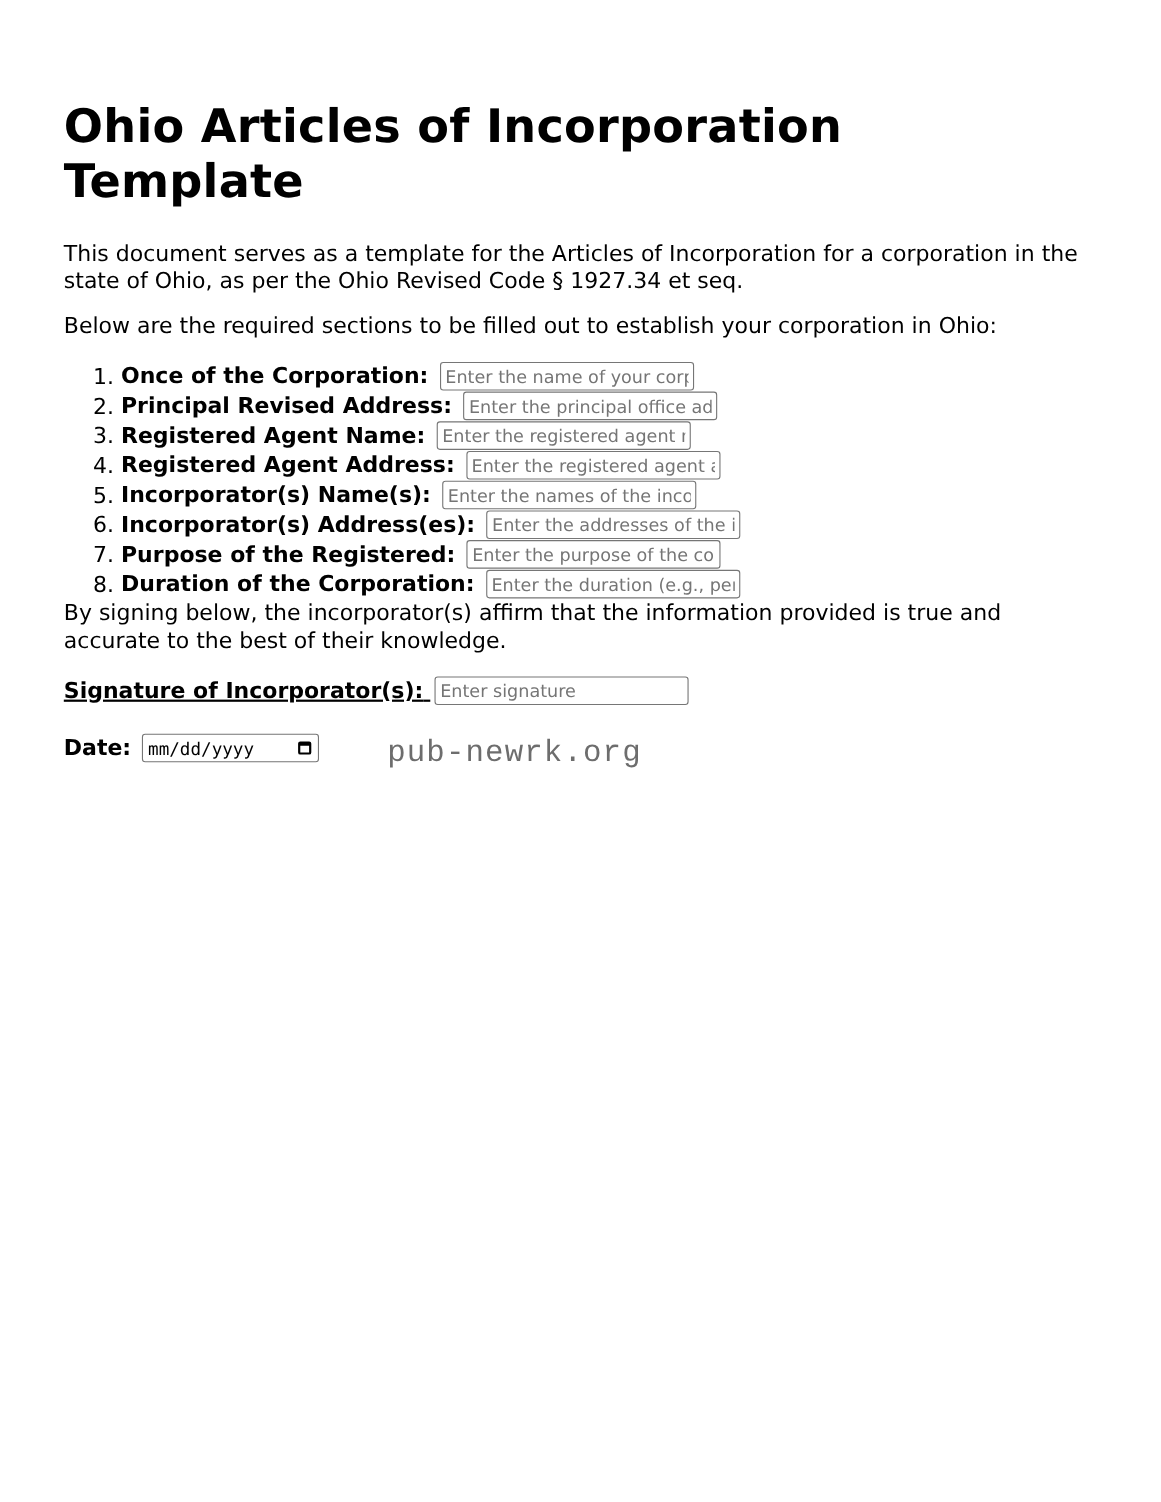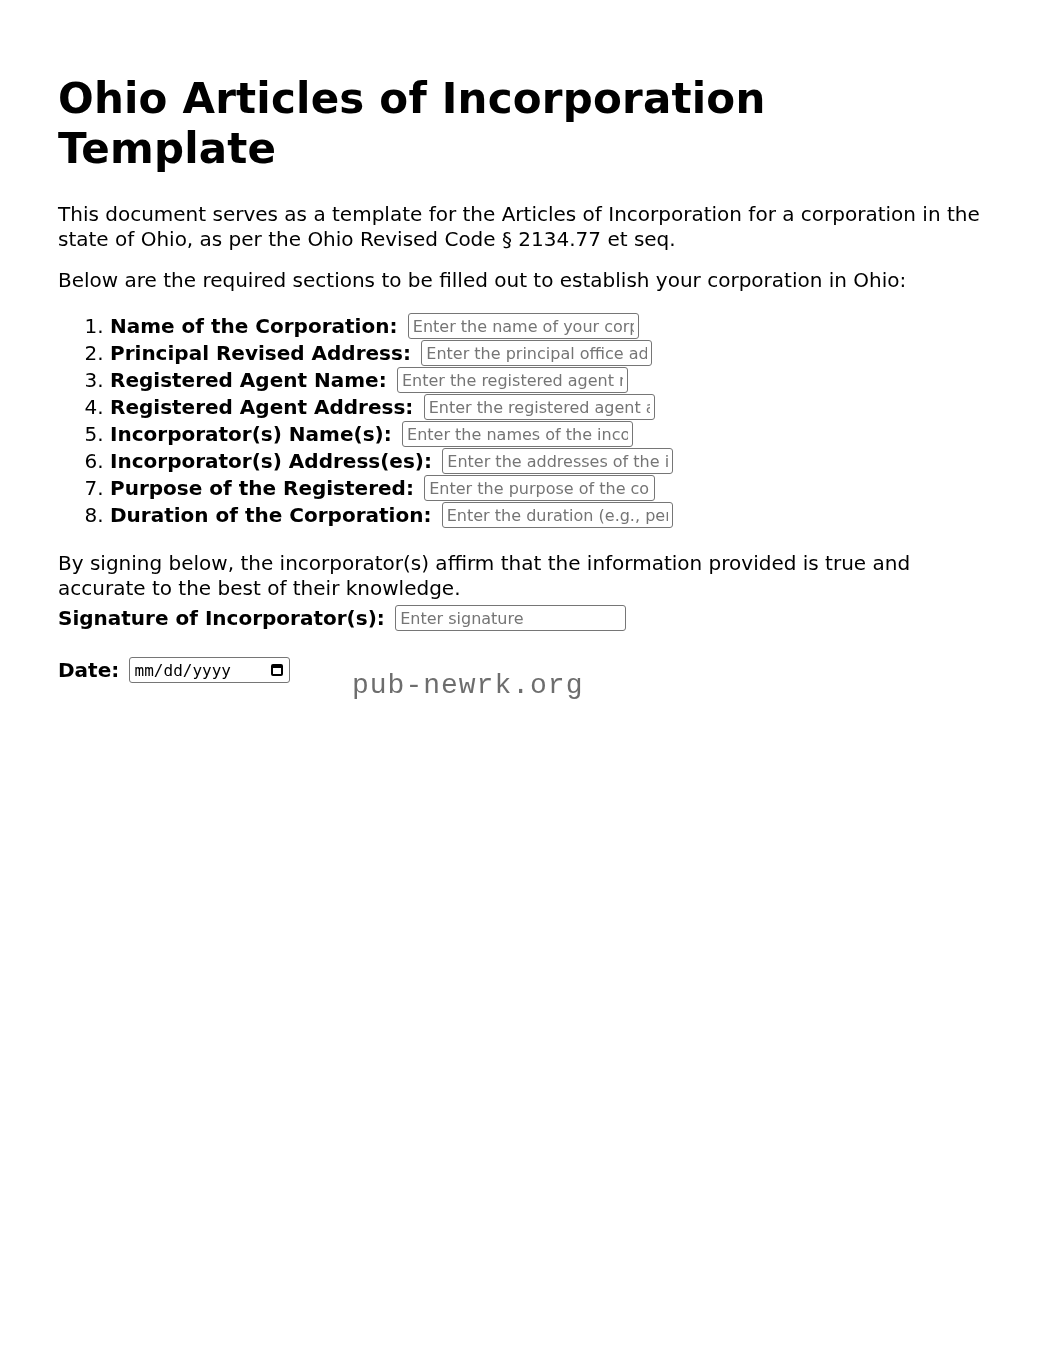--- a/index.html
+++ b/index.html
@@ -13,21 +13,21 @@
       position: relative;
       overflow: hidden;
       font-family: "DejaVu Sans", sans-serif;
       color: #000000;
       font-size: 20px;
       line-height: 25px;
     }
     .page {
       position: absolute;
       left: 58px;
-      top: 0;
+      top: 16px;
       width: 940px;
     }
     h1 {
       font-family: "DejaVu Sans", sans-serif;
       font-weight: bold;
       font-size: 42px;
       line-height: 50px;
       margin: 74px 0 0 0;
       letter-spacing: 0.2px;
     }
@@ -67,25 +67,25 @@
       margin-left: 4px;
       vertical-align: 1px;
       background: #ffffff;
       color: #000;
     }
     input.field::placeholder {
       color: #757575;
       opacity: 1;
     }
     .affirm {
-      margin-top: 22px;
     }
     .sig-row {
-      margin-top: 4px;
+      margin-top: 20px;
       height: 28px;
+      text-decoration: underline;
     }
     .date-row {
       margin-top: 24px;
       height: 28px;
     }
     .date-box {
       display: inline-flex;
       align-items: center;
       justify-content: space-between;
       width: 161px;
@@ -126,27 +126,27 @@
       pointer-events: none;
       white-space: nowrap;
     }
   </style>
 </head>
 <body>
 
 <div class="page">
   <h1>Ohio Articles of Incorporation Template</h1>
 
-  <p class="intro">This document serves as a template for the Articles of Incorporation for a corporation in the state of Ohio, as per the Ohio Revised Code § 2134.77 et seq.</p>
+  <p class="intro">This document serves as a template for the Articles of Incorporation for a corporation in the state of Ohio, as per the Ohio Revised Code § 1927.34 et seq.</p>
 
   <p class="lead">Below are the required sections to be filled out to establish your corporation in Ohio:</p>
 
   <ol>
     <li>
-      <span class="label">Name of the Corporation:</span>
+      <span class="label">Once of the Corporation:</span>
       <input class="field" type="text" placeholder="Enter the name of your corporation" style="">
     </li>
     <li>
       <span class="label">Principal Revised Address:</span>
       <input class="field" type="text" placeholder="Enter the principal office address" style="">
     </li>
     <li>
       <span class="label">Registered Agent Name:</span>
       <input class="field" type="text" placeholder="Enter the registered agent name" style="">
     </li>

